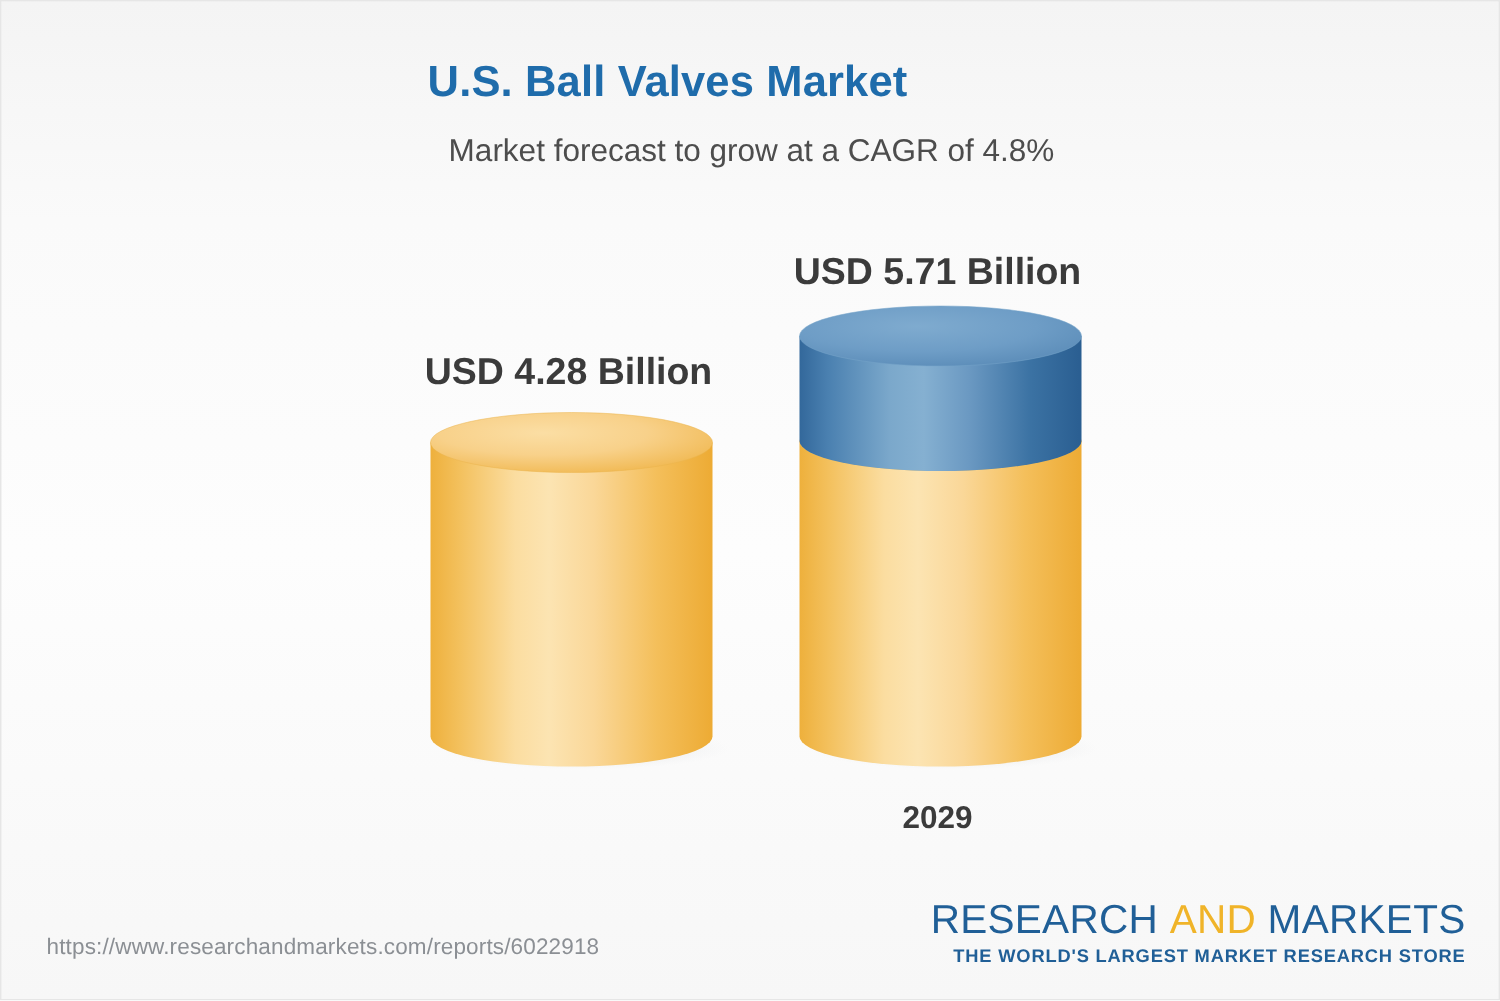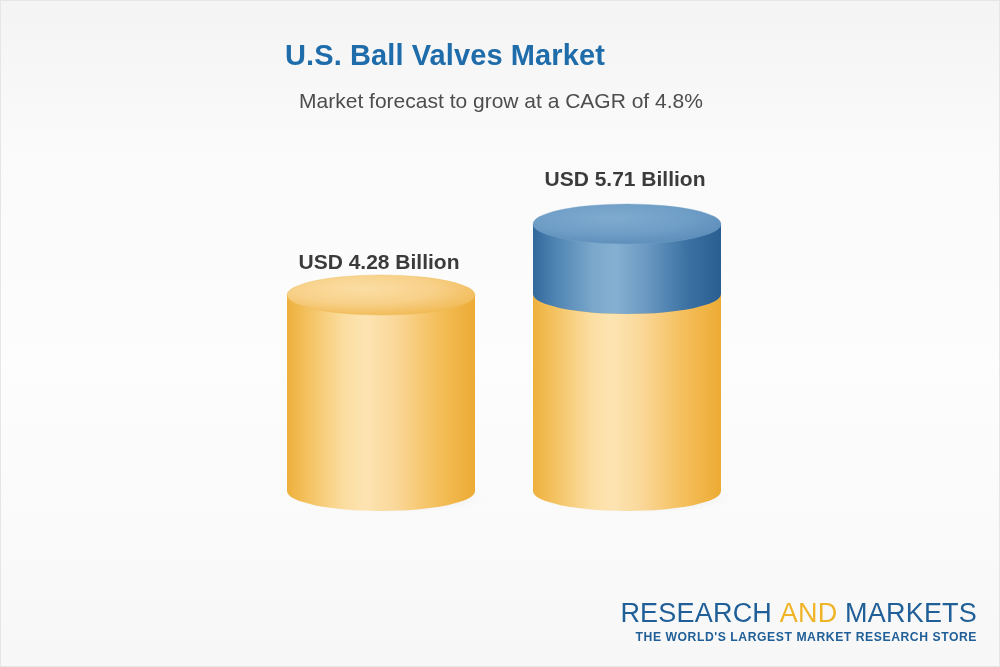--- a/index.html
+++ b/index.html
@@ -51,21 +51,21 @@
   .plot {
     position: absolute;
     left: 0;
     top: 0;
     width: 1000px;
     height: 667px;
   }
   .bar-label {
     position: absolute;
     text-align: center;
-    font-size: 21px;
+    font-size: 25px;
     font-weight: bold;
     color: #3b3b3b;
     white-space: nowrap;
   }
   .cat-label {
     position: absolute;
     text-align: center;
     font-size: 21px;
     font-weight: bold;
     color: #3b3b3b;
@@ -116,21 +116,21 @@
 </head>
 <body>
 
 <div class="infographic">
 
   <div class="title">U.S. Ball Valves Market</div>
   <div class="subtitle">Market forecast to grow at a CAGR of 4.8%</div>
 
   <div class="plot">
 
-    <div class="bar-label" style="left:188px; top:249px; width:380px;">USD 4.28 Billion</div>
+    <div class="bar-label" style="left:188px; top:233px; width:380px;">USD 4.28 Billion</div>
 
     <div class="cyl" style="left:286px; top:274px;">
       <svg width="188" height="240" viewBox="0 0 188 240">
         <defs>
           <linearGradient id="yBody" x1="0" y1="0" x2="1" y2="0">
             <stop offset="0.00" stop-color="#eeb03c"></stop>
             <stop offset="0.10" stop-color="#f3c05c"></stop>
             <stop offset="0.30" stop-color="#fbdda0"></stop>
             <stop offset="0.42" stop-color="#fce4b2"></stop>
             <stop offset="0.58" stop-color="#fad798"></stop>
@@ -208,22 +208,24 @@
 
         <ellipse cx="94" cy="92" rx="94" ry="20" fill="url(#yTop2)"></ellipse>
 
         <path d="M0,22 L0,92 A94,20 0 0 0 188,92 L188,22 Z" fill="url(#bBody)"></path>
 
         <ellipse cx="94" cy="22" rx="94" ry="20" fill="url(#bTop)"></ellipse>
         <ellipse cx="94" cy="22" rx="94" ry="20" fill="none" stroke="#76a4c9" stroke-width="0.6" opacity="0.6"></ellipse>
       </svg>
     </div>
 
+    <div class="cat-label" style="left:434px; top:533px; width:380px;">2029</div>
   </div>
 
+  <a class="source-url" href="#" style="text-decoration:none;">https://www.researchandmarkets.com/reports/6022918</a>
 
   <div class="logo">
     <div class="logo-main">
       <span>RESEARCH</span><span>&nbsp;</span><span class="accent">AND</span><span>&nbsp;</span><span>MARKETS</span>
     </div>
     <div class="logo-tag">THE WORLD'S LARGEST MARKET RESEARCH STORE</div>
   </div>
 
 </div>
 

